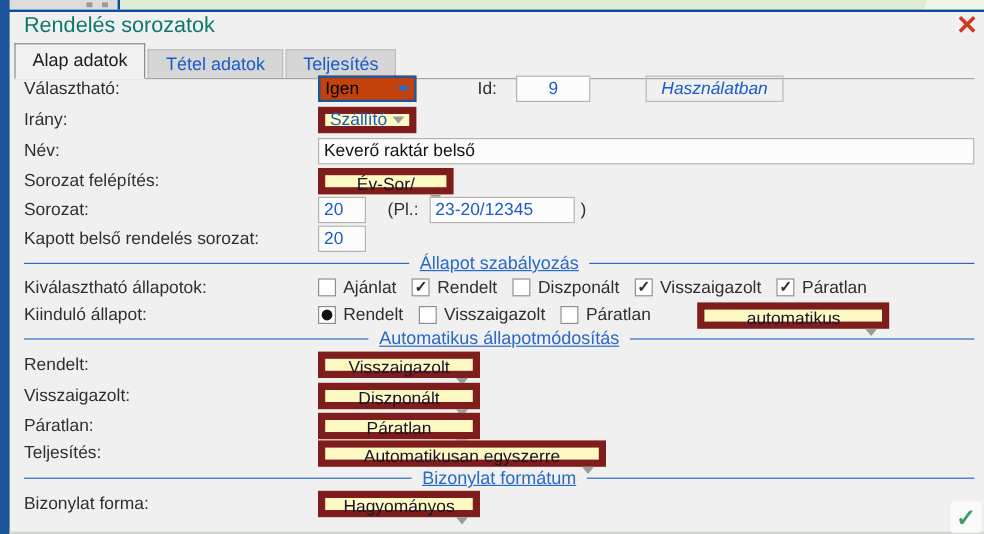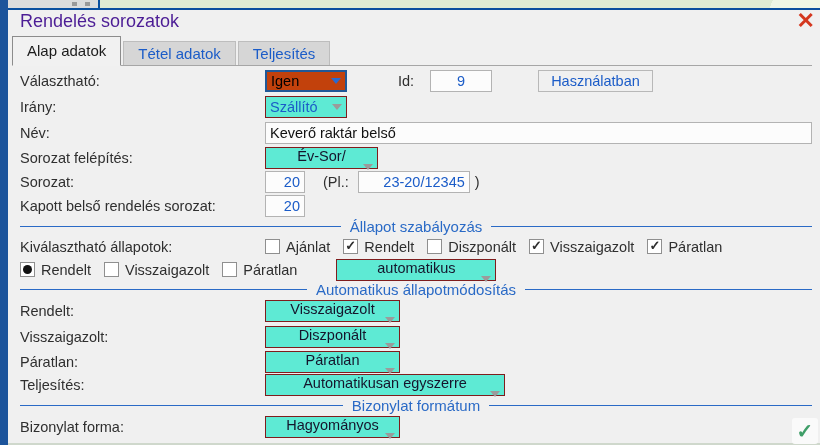--- a/index.html
+++ b/index.html
@@ -14,66 +14,66 @@
   .top-line{position:absolute;top:8px;left:0;right:0;height:2px;background:#0a4f9e;}
   .left-bar{position:absolute;left:0;top:0;bottom:0;width:8px;background:#1c549b;}
   .bottom-edge{position:absolute;bottom:0;left:8px;right:0;height:2px;background:#cfd8cc;}
 
   .close-x{position:absolute;top:10px;right:5px;color:#d4371f;font-size:22px;font-weight:bold;
            line-height:22px;cursor:pointer;}
   .confirm-btn{position:absolute;right:2px;bottom:1px;width:26px;height:26px;background:#fafafa;
            border-radius:3px;color:#3f9e68;font-size:20px;font-weight:bold;display:flex;
            align-items:center;justify-content:center;}
 
-  .title{position:absolute;left:20px;top:11px;font-size:18px;color:#4c1d95;}
+  .title{position:absolute;left:20px;top:11px;font-size:18px;color:#0f766e;}
 
   .tabbar{position:absolute;left:12px;top:37px;right:8px;height:28px;display:flex;
           align-items:flex-end;border-bottom:1px solid #a6a6a6;}
   .tab{height:23px;line-height:23px;padding:0 14px;background:#d6d6d6;color:#1b5cc8;
        font-size:15px;border:1px solid #bdbdbd;border-bottom:none;margin-right:2px;}
   .tab.active{height:28px;line-height:28px;background:#f1f1f1;color:#1c1c1c;
        border:1px solid #8c8c8c;border-bottom:1px solid #f1f1f1;margin-bottom:-1px;}
 
-  .form{position:absolute;left:20px;top:67px;right:8px;}
+  .form{position:absolute;left:20px;top:60px;right:8px;}
   .row{display:flex;align-items:center;height:25px;font-size:14.5px;color:#2f2f2f;}
   .h27{height:27px}.h26{height:26px}.h24{height:24px}.h23{height:23px}
   .lbl{width:245px;flex:none;}
   .inline-lbl{margin-left:51px;margin-right:16px;}
 
-  .combo{box-sizing:border-box;height:22px;background:#5eead4;border:1px solid #7f1d1d;
+  .combo{box-sizing:border-box;height:22px;background:#fef9c3;border:6px solid #7f1d1d;
          display:flex;align-items:center;padding:0 4px;font-size:14.5px;flex:none;}
   .combo .arr{margin-left:auto;width:0;height:0;border-left:5px solid transparent;
          border-right:5px solid transparent;border-top:6px solid #9b9b9b;flex:none;}
   .combo.focus{background:#c2410c;border:2px solid #205897;color:#000;}
   .combo.focus .arr{border-top-color:#2a6ad0;}
   .combo.blue{color:#1b5cc8;}
   .combo.dark{color:#15152c;flex-direction:column;}
-  .w40{width:40px}.w62{width:62px}.w82{width:82px}.w113{width:113px}.w121{width:112px}
+  .w40{width:40px}.w62{width:62px}.w82{width:82px}.w113{width:113px}.w121{width:121px}
   .w135{width:135px}.w160{width:160px}.w223{width:223px}.w240{width:240px}
 
   .tbox{box-sizing:border-box;height:22px;background:#fcfcfc;border:1px solid #b3b3b3;
         font-size:14.5px;display:flex;align-items:center;padding:0 4px;color:#111;flex:none;}
-  .tbox.blue{color:#1b5cc8;justify-content:flex-end;}
+  .tbox.blue{color:#1b5cc8;}
   .tbox.center{justify-content:center;}
   .tbox.grow{flex:1;}
   .badge{box-sizing:border-box;height:22px;border:1px solid #b8b8b8;color:#1b5cc8;
         display:flex;align-items:center;justify-content:center;padding:0 12px;
-        font-size:14.5px;margin-left:46px;flex:none;}
+        font-size:14.5px;margin-left:46px;flex:none;font-style:italic;}
 
   .opt{display:flex;align-items:center;margin-right:13px;}
   .cb{box-sizing:border-box;width:15px;height:15px;background:#fff;border:1px solid #8f8f8f;
       margin-right:6px;position:relative;flex:none;}
   .cb.on::after{content:"\2713";position:absolute;left:1px;top:-2px;font-size:13px;
       color:#2f2f2f;font-weight:bold;}
   .cb.radio.on::after{content:"";left:2px;top:2px;width:9px;height:9px;border-radius:50%;
       background:#111;}
 
   .sect{display:flex;align-items:center;height:17px;color:#2a6ac6;font-size:15px;}
   .sect .ln{flex:1;height:1px;background:#2a6ac6;}
-  .sect .tx{padding:0 9px;white-space:nowrap;}
+  .sect .tx{padding:0 9px;white-space:nowrap;text-decoration:underline;}
 
   .ml26{margin-left:26px;}
   .pl-lbl{margin-left:18px;}
   .ex-box{margin-left:9px;}
   .paren{margin-left:5px;}
 </style>
 </head>
 <body>
 
 <div id="screen">
@@ -182,20 +182,21 @@
         <span class="cb on"></span>
         <span>Visszaigazolt</span>
       </div>
       <div class="opt">
         <span class="cb on"></span>
         <span>Páratlan</span>
       </div>
     </div>
 
     <div class="row h23">
+      <span class="lbl">Kiinduló állapot:</span>
       <div class="opt">
         <span class="cb radio on"></span>
         <span>Rendelt</span>
       </div>
       <div class="opt">
         <span class="cb"></span>
         <span>Visszaigazolt</span>
       </div>
       <div class="opt">
         <span class="cb"></span>

